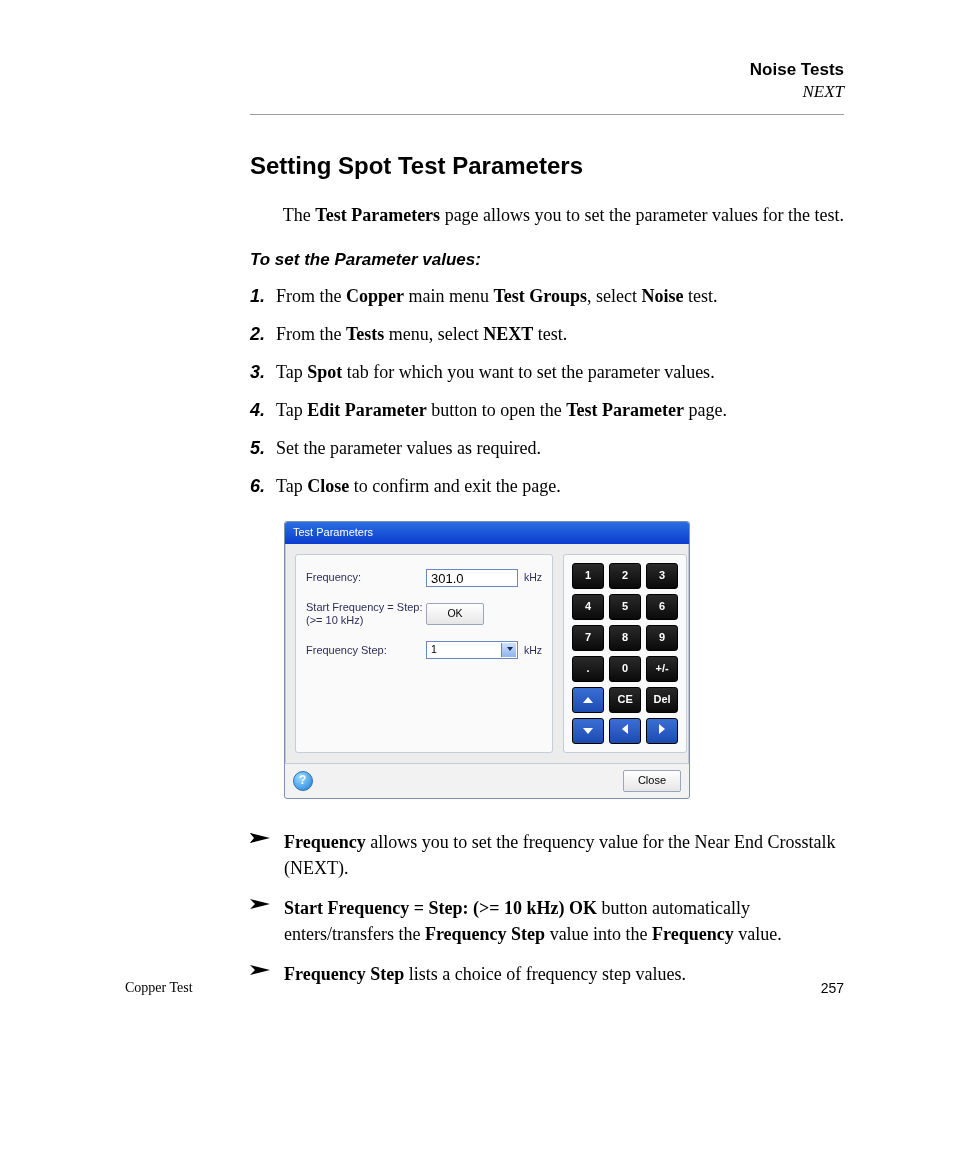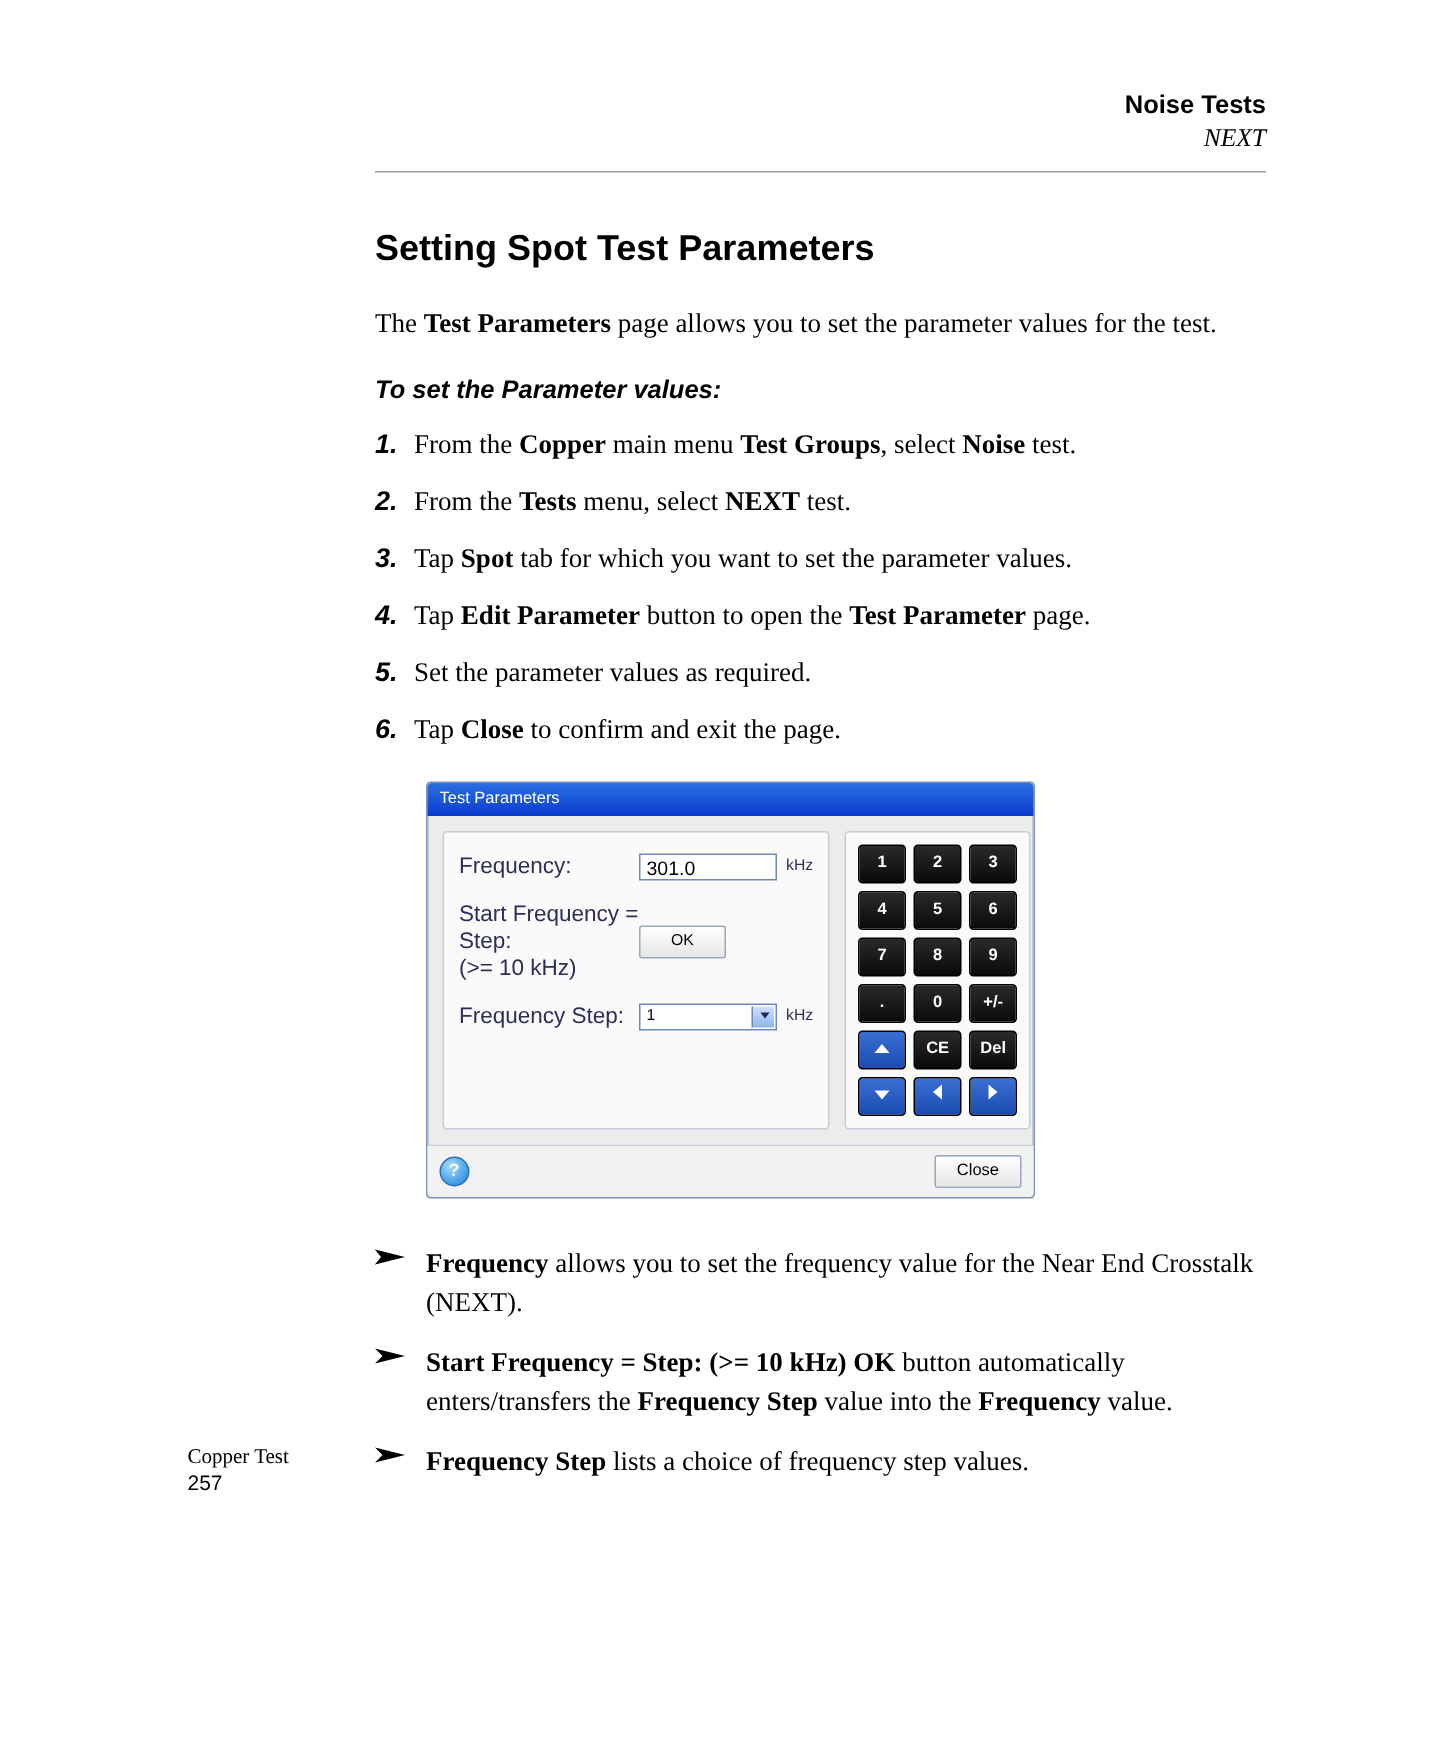--- a/index.html
+++ b/index.html
@@ -41,21 +41,21 @@
     margin-left: 125px;
     font-size: 18px;
     line-height: 1.45;
   }
   .section-head {
     font-family: Arial, Helvetica, sans-serif;
     font-weight: 700;
     font-size: 24px;
     margin: 0 0 18px 0;
   }
-  .intro { margin: 0 0 20px 0; }
+  .intro { margin: 0 0 20px 0; text-align: right; }
   .sub-head {
     font-family: Arial, Helvetica, sans-serif;
     font-weight: 700;
     font-style: italic;
     font-size: 17px;
     margin: 0 0 10px 0;
   }
   .steps { margin: 0 0 22px 0; padding: 0; list-style: none; }
   .steps li { display: flex; margin-bottom: 12px; }
   .step-num {
@@ -98,21 +98,21 @@
     border-radius: 3px;
     padding: 12px 10px 10px 10px;
     flex: 1;
   }
   .panel .row {
     display: flex;
     align-items: center;
     margin-bottom: 12px;
     min-height: 22px;
   }
-  .panel .lab { width: 120px; color: #2d2d5a; font-size: 15px; line-height: 1.2; }
+  .panel .lab { width: 120px; color: #2d2d5a; font-size: 11px; line-height: 1.2; }
   .panel .unit { margin-left: 6px; color: #2d2d5a; font-size: 10.5px; }
   .txt {
     width: 92px; height: 18px;
     border: 1px solid #6a87c0;
     background: #fff;
     font-size: 13px;
     padding: 0 4px;
     box-sizing: border-box;
   }
   .btn-ok {
@@ -231,21 +231,20 @@
     font-size: 26px; line-height: 16px; color: #000;
   }
   .arrow svg { width: 20px; height: 14px; }
   .bullet-body { flex: 1; }
 
   .page-footer {
     position: absolute;
     left: 125px; right: 110px; bottom: 50px;
     display: flex; justify-content: space-between;
     font-size: 14px;
-    flex-direction: column;
   }
   .page-num {
     font-family: Arial, Helvetica, sans-serif;
     font-weight: 400;
   }
 </style>
 </head>
 <body>
 
 <div class="page">

